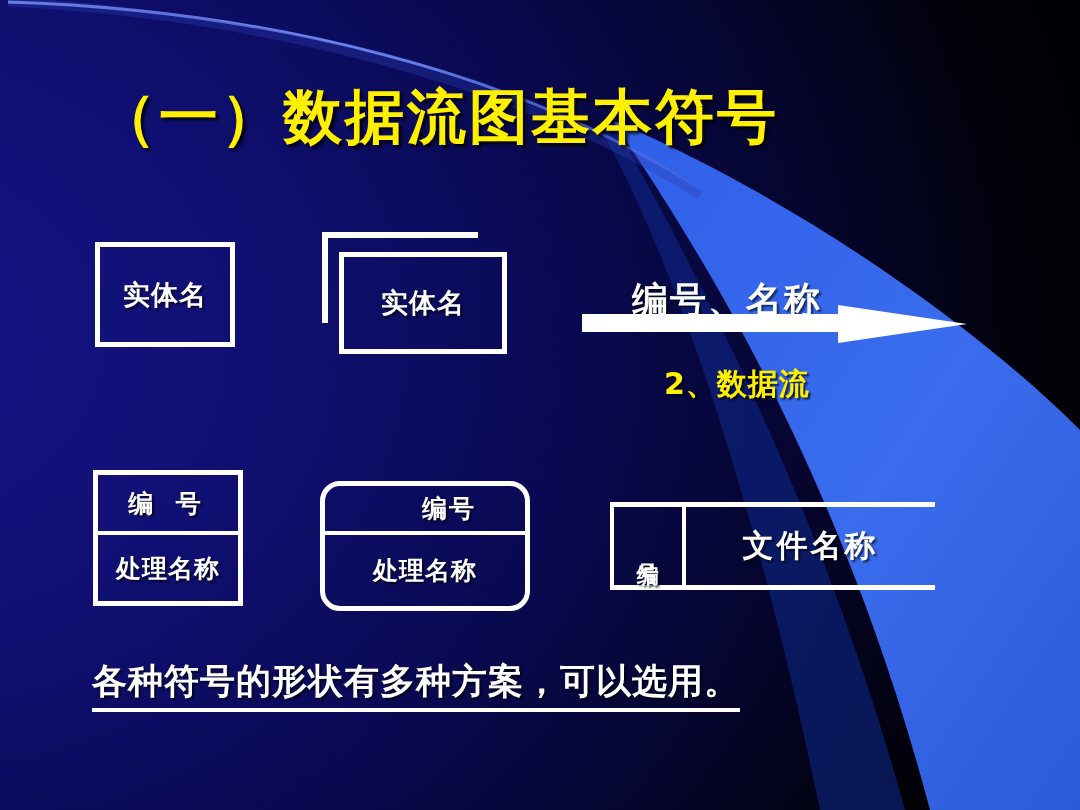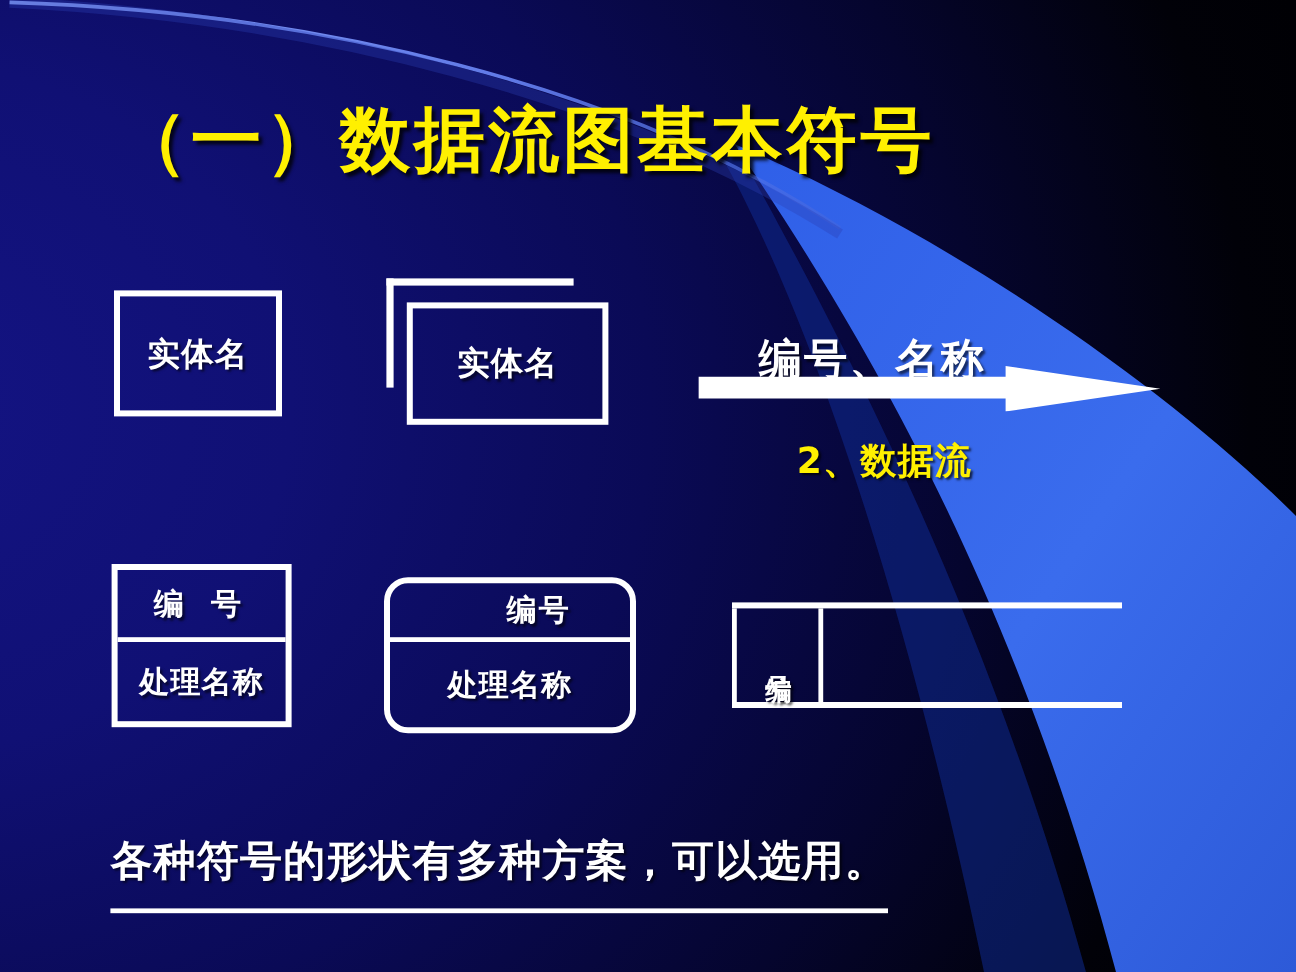--- a/index.html
+++ b/index.html
@@ -164,28 +164,28 @@
     flex: 1;
     display: flex; align-items: center; justify-content: center;
   }
   #store-name-cell .wtxt { font-size: 31px; letter-spacing: 3px; }
 
   #label-store { left: 672px; top: 636px; font-size: 30px; letter-spacing: 2px; }
 
   
   #footer-note {
     position: absolute;
-    left: 92px; top: 694px;
+    left: 92px; top: 658px;
     font-size: 35px;
     font-weight: bold;
     color: #ffffff;
     letter-spacing: 1px;
     white-space: nowrap;
     border-bottom: 4px solid #ffffff;
-    padding-bottom: 16px;
+    padding-bottom: 3px;
     text-shadow: 2px 2px 2px rgba(0,0,0,0.6);
   }
 </style>
 </head>
 <body>
 
 <div id="slide">
 
   <svg id="bgsvg" viewBox="0 0 1080 810" preserveAspectRatio="none">
     <defs>
@@ -245,18 +245,21 @@
     <div class="prow-bot">
       <span class="wtxt">处理名称</span>
     </div>
   </div>
 
 
   <div id="store">
     <div id="store-num-cell">
       <span class="wtxt">编号</span>
     </div>
+    <div id="store-name-cell">
+      <span class="wtxt">文件名称</span>
+    </div>
   </div>
 
 
   <div id="footer-note">各种符号的形状有多种方案，可以选用。</div>
 
 </div>
 
 </body></html>

